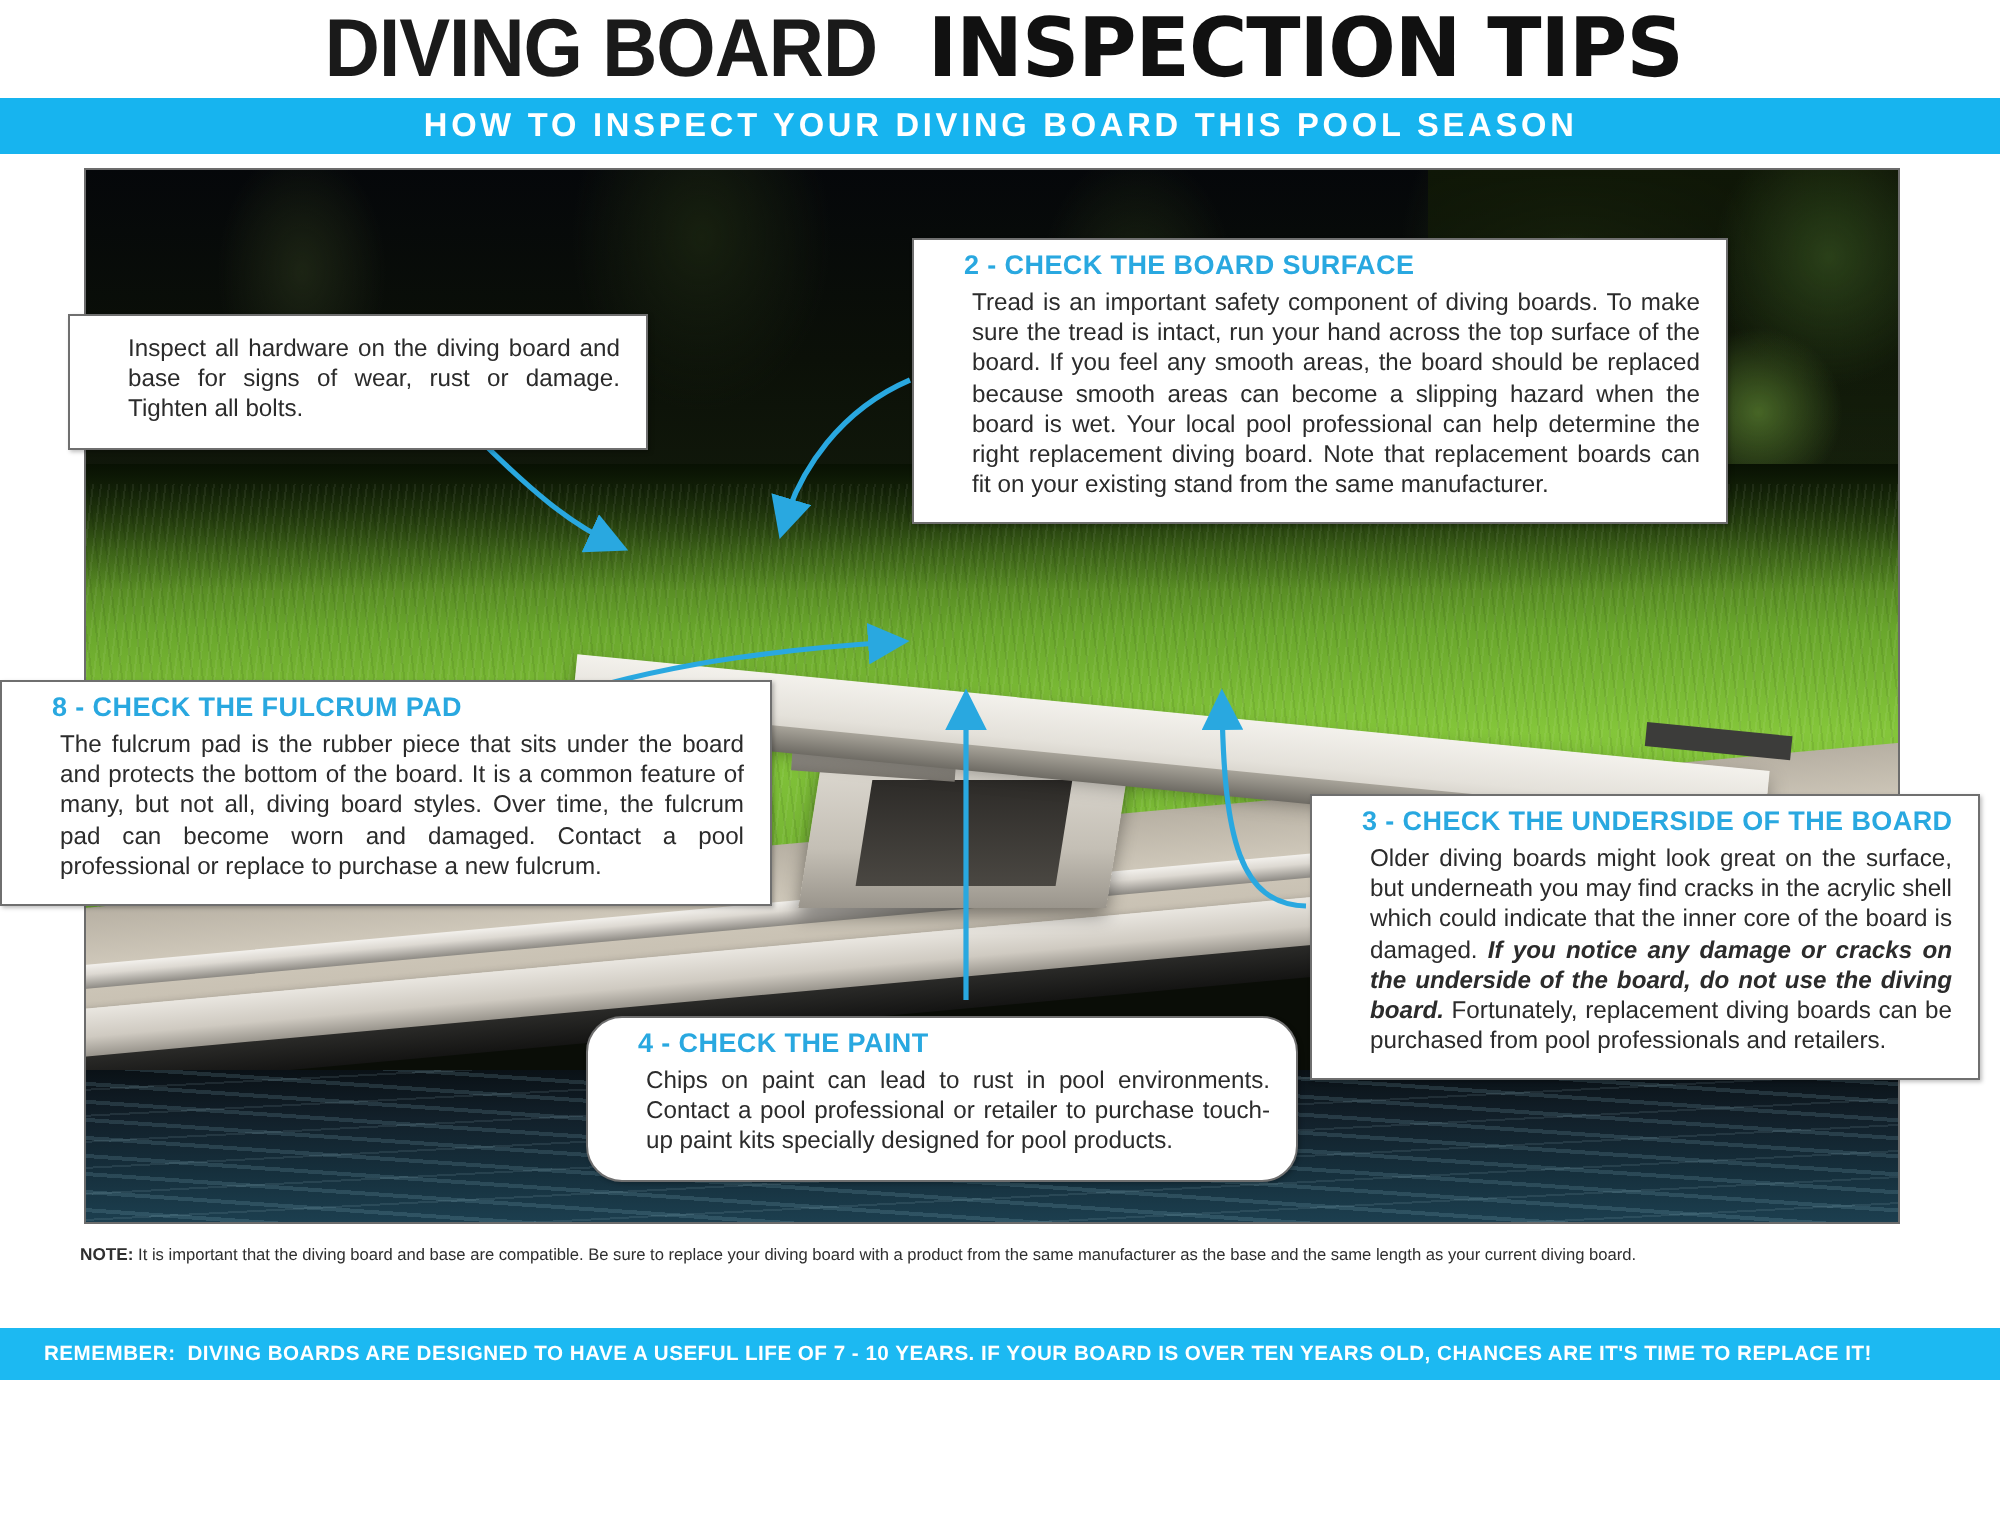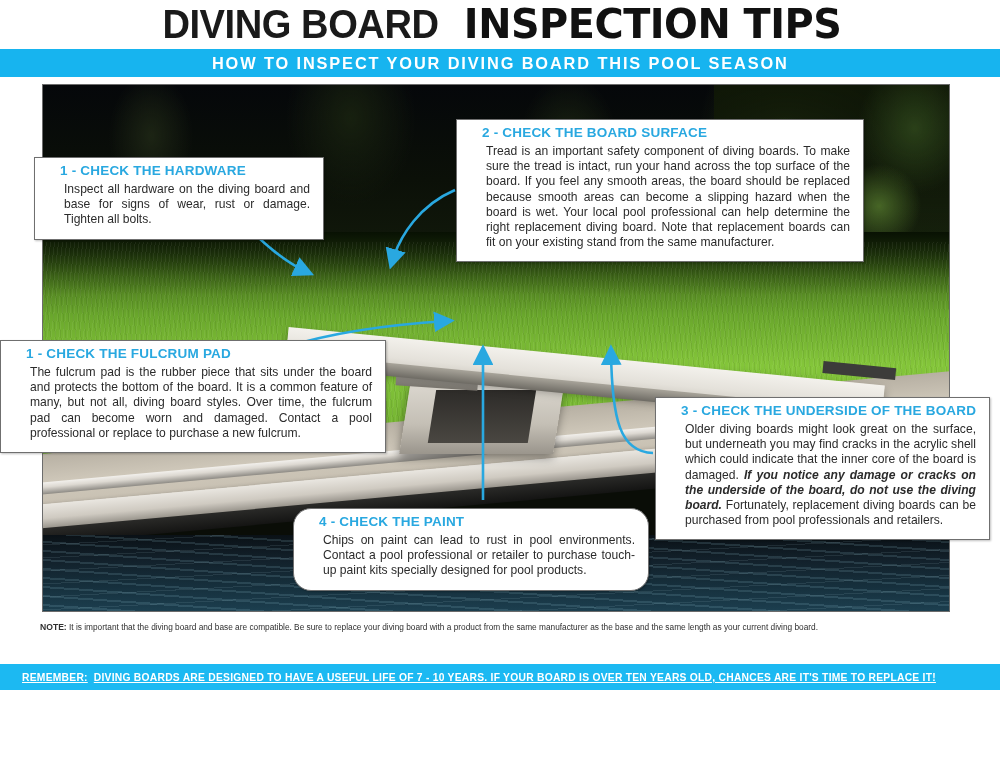--- a/index.html
+++ b/index.html
@@ -185,21 +185,21 @@
   }
   .note b{font-weight:bold;font-size:8.6px;}
 
   
   .remember-bar{
     position:absolute;left:0;top:664px;width:1000px;height:26px;
     background:#1cb9f2;display:flex;align-items:center;
   }
   .remember-inner{
     padding-left:22px;color:#ffffff;font-size:10.3px;font-weight:bold;
-    letter-spacing:.25px;font-family:"Liberation Sans", sans-serif;white-space:nowrap;text-decoration:underline;
+    letter-spacing:.25px;font-family:"Liberation Sans", sans-serif;white-space:nowrap;
   }
   .remember-inner .lead{margin-right:6px;}
 
   
   .footer{
     position:absolute;left:0;top:690px;width:1000px;height:73px;background:#fff;
   }
 </style>
 </head>
 <body>
@@ -248,41 +248,40 @@
     <path d="M455,190 C420,205 400,235 392,262" stroke="#29a8e0" stroke-width="2.6" fill="none" marker-end="url(#ah)"></path>
 
     <path d="M286,347 C340,330 400,324 447,321" stroke="#29a8e0" stroke-width="2.6" fill="none" marker-end="url(#ah)"></path>
 
     <path d="M653,453 C620,452 612,420 611,352" stroke="#29a8e0" stroke-width="2.6" fill="none" marker-end="url(#ah)"></path>
 
     <path d="M483,500 L483,352" stroke="#29a8e0" stroke-width="2.6" fill="none" marker-end="url(#ah)"></path>
   </svg>
 
   <div class="callout" id="box1">
-    <h3>1 - CHECK THE HARDWARE</h3>
     <p>Inspect all hardware on the diving board and base for signs of wear, rust or damage. Tighten all bolts.</p>
   </div>
 
   <div class="callout" id="box2">
     <h3>2 - CHECK THE BOARD SURFACE</h3>
     <p>Tread is an important safety component of diving boards. To make sure the tread is intact, run your hand across the top surface of the board. If you feel any smooth areas, the board should be replaced because smooth areas can become a slipping hazard when the board is wet. Your local pool professional can help determine the right replacement diving board. Note that replacement boards can fit on your existing stand from the same manufacturer.</p>
   </div>
 
   <div class="callout" id="box3">
     <h3>3 - CHECK THE UNDERSIDE OF THE BOARD</h3>
     <p><span>Older diving boards might look great on the surface, but underneath you may find cracks in the acrylic shell which could indicate that the inner core of the board is damaged. </span><span class="em">If you notice any damage or cracks on the underside of the board, do not use the diving board.</span><span> Fortunately, replacement diving boards can be purchased from pool professionals and retailers.</span></p>
   </div>
 
   <div class="callout" id="box4">
     <h3>4 - CHECK THE PAINT</h3>
     <p>Chips on paint can lead to rust in pool environments. Contact a pool professional or retailer to purchase touch-up paint kits specially designed for pool products.</p>
   </div>
 
   <div class="callout" id="box5">
-    <h3>1 - CHECK THE FULCRUM PAD</h3>
+    <h3>8 - CHECK THE FULCRUM PAD</h3>
     <p>The fulcrum pad is the rubber piece that sits under the board and protects the bottom of the board. It is a common feature of many, but not all, diving board styles. Over time, the fulcrum pad can become worn and damaged. Contact a pool professional or replace to purchase a new fulcrum.</p>
   </div>
 
   <div class="note">
     <b>NOTE:</b><span> It is important that the diving board and base are compatible. Be sure to replace your diving board with a product from the same manufacturer as the base and the same length as your current diving board.</span>
   </div>
 
   <div class="remember-bar">
     <div class="remember-inner">
       <span class="lead">REMEMBER:</span><span>DIVING BOARDS ARE DESIGNED TO HAVE A USEFUL LIFE OF 7 - 10 YEARS.   IF YOUR BOARD IS OVER TEN YEARS OLD, CHANCES ARE IT'S TIME TO REPLACE IT!</span>

